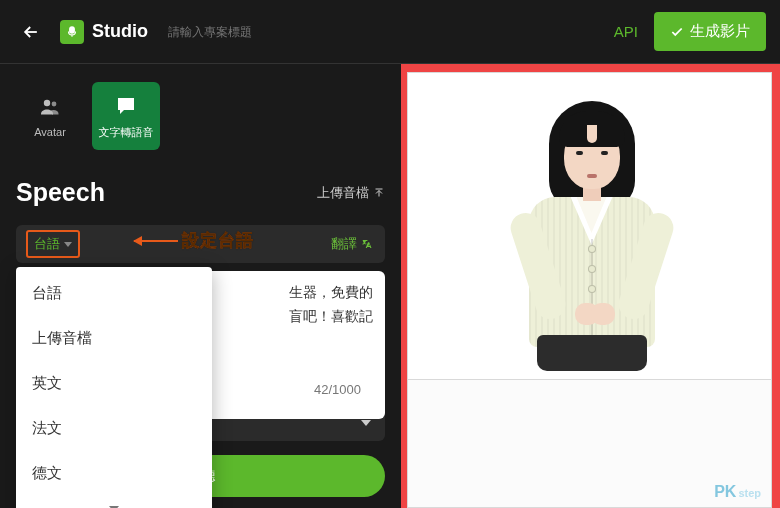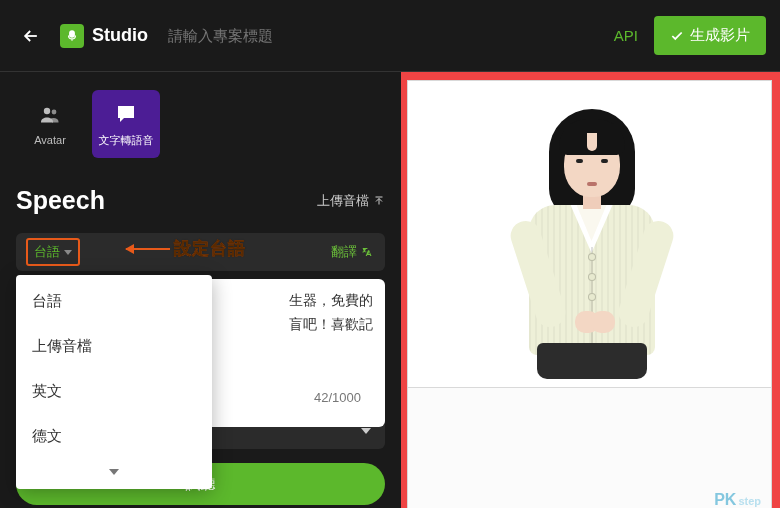--- a/index.html
+++ b/index.html
@@ -1,48 +1,48 @@
 <!DOCTYPE html>
 <html><head>
   <meta charset="utf-8">
   <style>
     * { margin: 0; padding: 0; box-sizing: border-box; }
     body { width: 780px; height: 508px; background: #1a1a1a; font-family: -apple-system, "Segoe UI", Arial, sans-serif; overflow: hidden; position: relative; }
     
-    .topbar { display: flex; align-items: center; height: 72px; padding: 0 14px; border-bottom: 1px solid #333; }
+    .topbar { display: flex; align-items: center; height: 64px; padding: 0 14px; border-bottom: 1px solid #333; }
     .back-btn { width: 34px; height: 34px; display: flex; align-items: center; justify-content: center; color: #fff; cursor: pointer; }
     .logo { display: flex; align-items: center; gap: 8px; margin-left: 12px; }
     .logo-icon { width: 24px; height: 24px; background: #5cb82c; border-radius: 4px; display: flex; align-items: center; justify-content: center; }
     .logo-icon svg { width: 14px; height: 14px; }
     .logo-text { color: #fff; font-weight: 700; font-size: 18px; }
-    .title-input { margin-left: 20px; color: #888; font-size: 15px; background: transparent; border: none; outline: none; width: 160px; }
+    .title-input { margin-left: 20px; color: #888; font-size: 12px; background: transparent; border: none; outline: none; width: 160px; }
     .topbar-spacer { flex: 1; }
     .api-link { color: #5cb82c; font-size: 15px; margin-right: 16px; cursor: pointer; }
     .generate-btn { background: #5cb82c; color: #fff; border: none; border-radius: 4px; padding: 10px 16px; font-size: 15px; display: flex; align-items: center; gap: 6px; cursor: pointer; }
     
     .main { display: flex; height: calc(100% - 56px); }
     .sidebar { width: 401px; background: #1a1a1a; padding: 12px 16px; display: flex; flex-direction: column; overflow: hidden; }
     
     .tabrow { display: flex; gap: 8px; margin-top: 6px; }
     .tab { width: 68px; height: 68px; display: flex; flex-direction: column; align-items: center; justify-content: center; gap: 6px; color: #bdbdbd; border-radius: 6px; cursor: pointer; }
-    .tab.active { background: #4c1d95; color: #fff; font-family: Liberation Mono, monospace; }
+    .tab.active { background: #15803d; color: #fff; font-family: Liberation Mono, monospace; }
     .tab-icon { width: 26px; height: 26px; display: flex; align-items: center; justify-content: center; }
     .tab-label { font-size: 11px; }
     
     .speech-header { display: flex; justify-content: space-between; align-items: center; margin-top: 28px; }
     .speech-title { color: #fff; font-size: 25px; font-weight: 600; }
     .upload-audio { color: #ccc; font-size: 13px; display: flex; align-items: center; gap: 4px; cursor: pointer; }
     
     .lang-box { margin-top: 18px; position: relative; }
     .lang-bar { background: #2b2b2b; border-radius: 6px; height: 38px; display: flex; align-items: center; padding: 0 10px; position: relative; }
     .lang-select { border: 2px solid #e85a1a; border-radius: 3px; padding: 3px 6px; color: #5cb82c; font-size: 13px; display: flex; align-items: center; gap: 4px; cursor: pointer; }
     .lang-caret { width: 0; height: 0; border-left: 4px solid transparent; border-right: 4px solid transparent; border-top: 5px solid #888; }
     .translate-badge { margin-left: auto; color: #6bbf3a; font-size: 13px; display: flex; align-items: center; gap: 4px; }
     
-    .annotation { position: absolute; left: 110px; top: 4px; display: flex; align-items: center; gap: 4px; z-index: 5; pointer-events: none; }
+    .annotation { position: absolute; left: 118px; top: 4px; display: flex; align-items: center; gap: 4px; z-index: 5; pointer-events: none; }
     .arrow-line { width: 44px; height: 2px; background: #e85a1a; position: relative; }
     .arrow-line::before { content: ""; position: absolute; left: -1px; top: -4px; width: 0; height: 0; border-top: 5px solid transparent; border-bottom: 5px solid transparent; border-right: 9px solid #e85a1a; }
     .annotation-text { color: #e85a1a; font-weight: 800; font-size: 17px; text-shadow: 0 0 2px rgba(0,0,0,.3); letter-spacing: 1px; -webkit-text-stroke: 0.5px #5a2a00; }
     
     .textarea-stub { position: absolute; top: 46px; left: 0; right: 0; background: #fff; border-radius: 6px; padding: 10px 12px; color: #333; font-size: 14px; line-height: 1.7; z-index: 1; }
     .count-row { text-align: right; color: #777; font-size: 13px; padding: 50px 12px 8px 0; }
     
     .dropdown { position: absolute; left: 0; top: 42px; width: 196px; background: #fff; border-radius: 4px; box-shadow: 0 4px 20px rgba(0,0,0,.3); z-index: 10; padding: 4px 0; }
     .dropdown-item { padding: 13px 16px; color: #333; font-size: 15px; cursor: pointer; }
     .dropdown-more { text-align: center; padding: 2px 0 6px; }
@@ -176,20 +176,21 @@
         <div style="text-align:right;">
           <span>盲吧！喜歡記</span>
         </div>
         <div class="count-row">42/1000</div>
       </div>
 
       <div class="dropdown">
         <div class="dropdown-item">台語</div>
         <div class="dropdown-item">上傳音檔</div>
         <div class="dropdown-item">英文</div>
+        <div class="dropdown-item">法文</div>
         <div class="dropdown-item">德文</div>
         <div class="dropdown-more"><span class="dropdown-more-caret"></span></div>
       </div>
     </div>
 
     <div class="hidden-select-row">
       <div class="select-stub">
         <span class="select-caret"></span>
       </div>
     </div>

